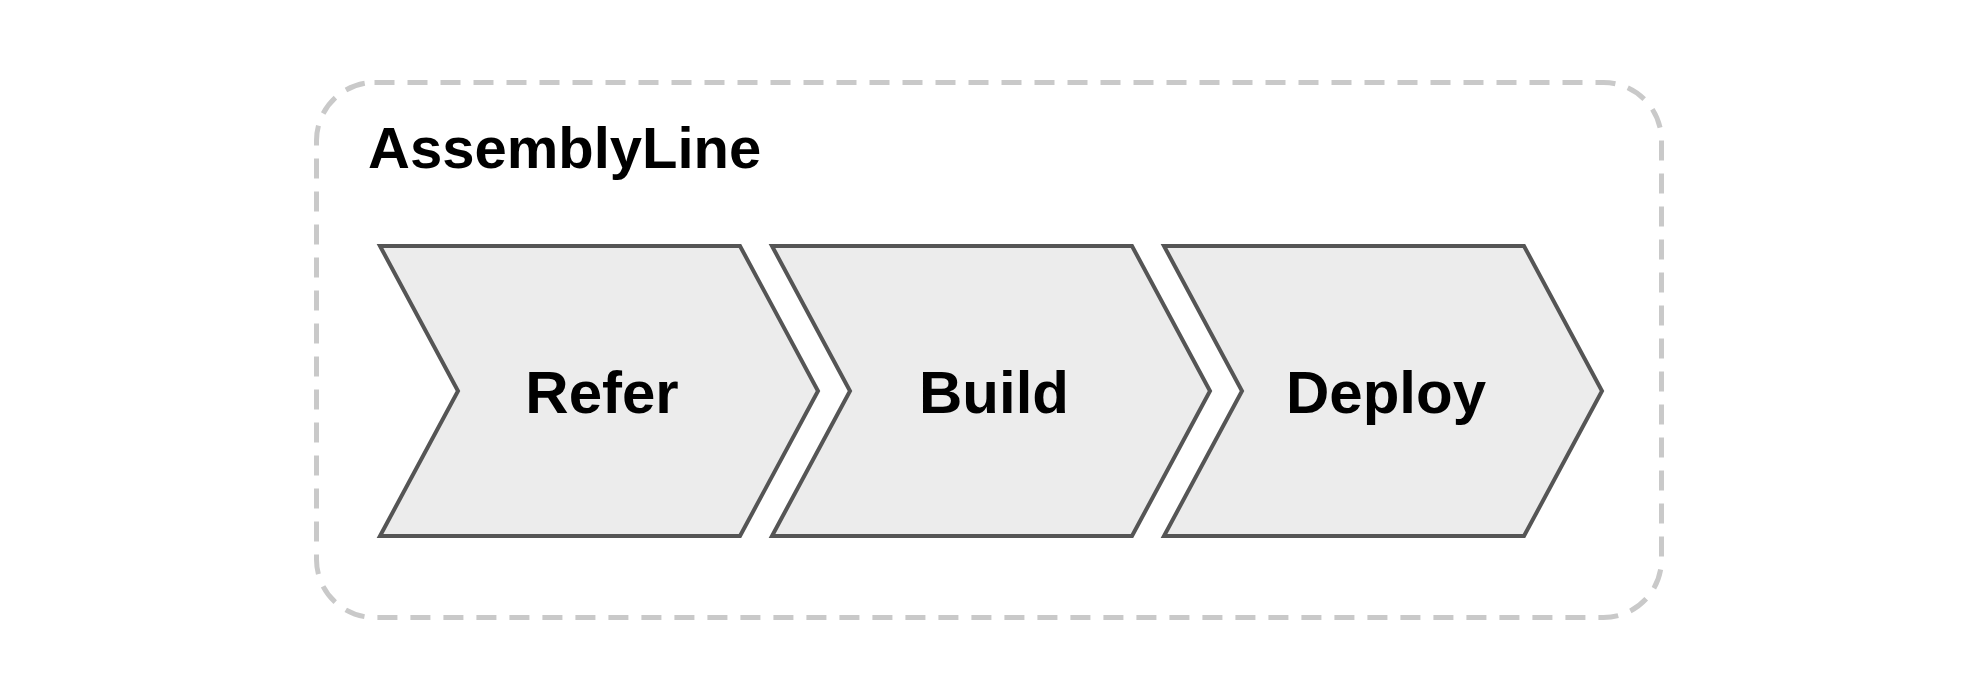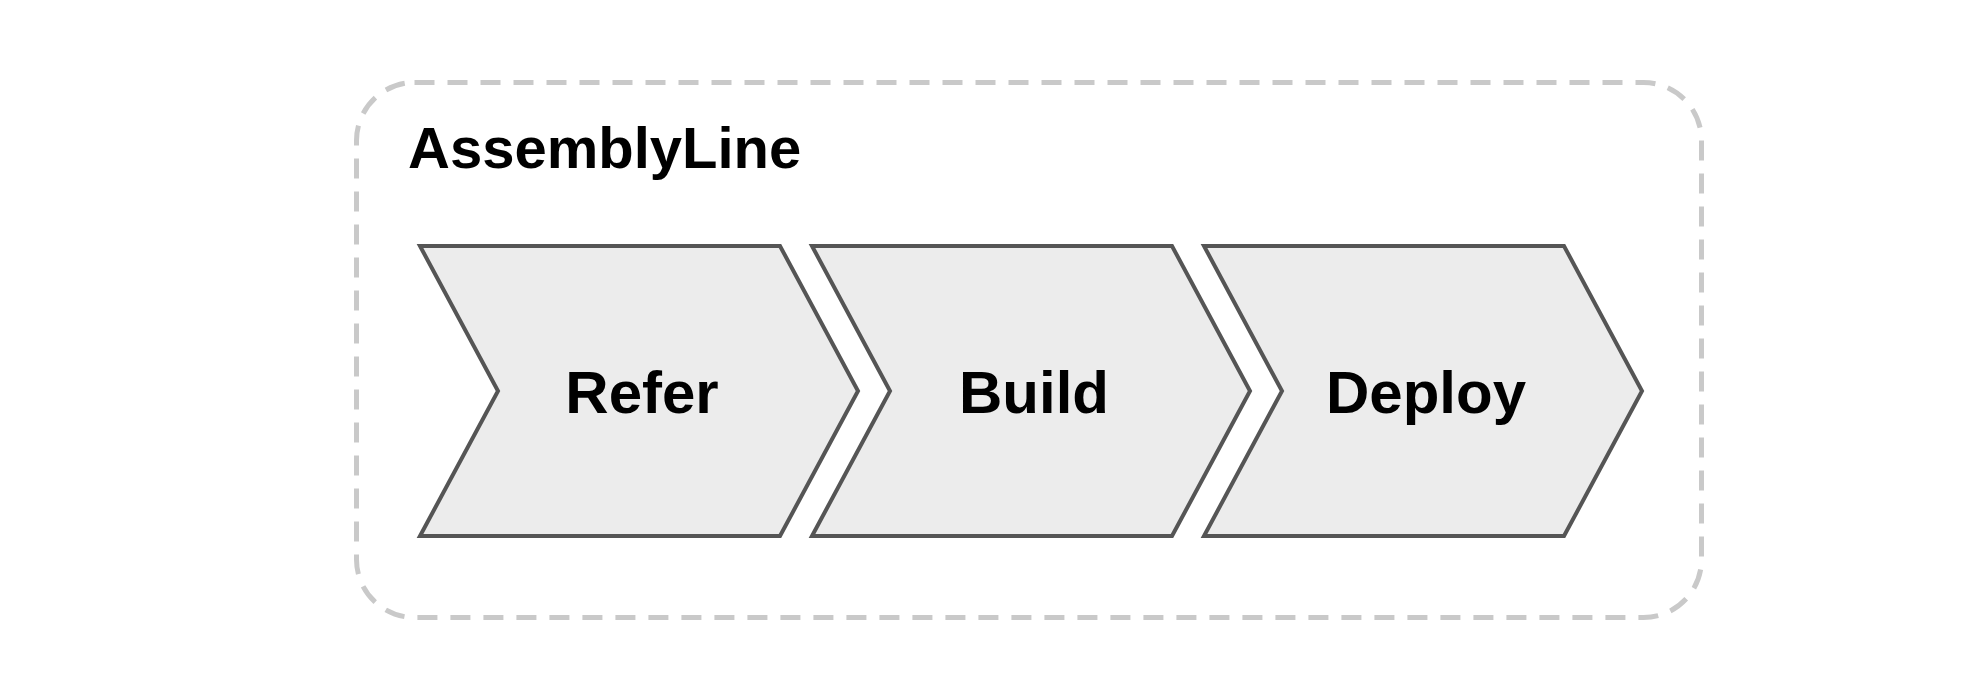--- a/index.html
+++ b/index.html
@@ -7,21 +7,20 @@
     padding: 0;
     background: #ffffff;
   }
   .canvas {
     position: relative;
     width: 1920px;
     height: 700px;
     background: #ffffff;
     overflow: hidden;
     font-family: "Liberation Sans", sans-serif;
-    margin-left: 40px;
   }
   svg { display: block; }
   .container-rect {
     fill: none;
     stroke: #c9c9c9;
     stroke-width: 5;
     stroke-dasharray: 20 13;
   }
   .chevron {
     fill: #ececec;

